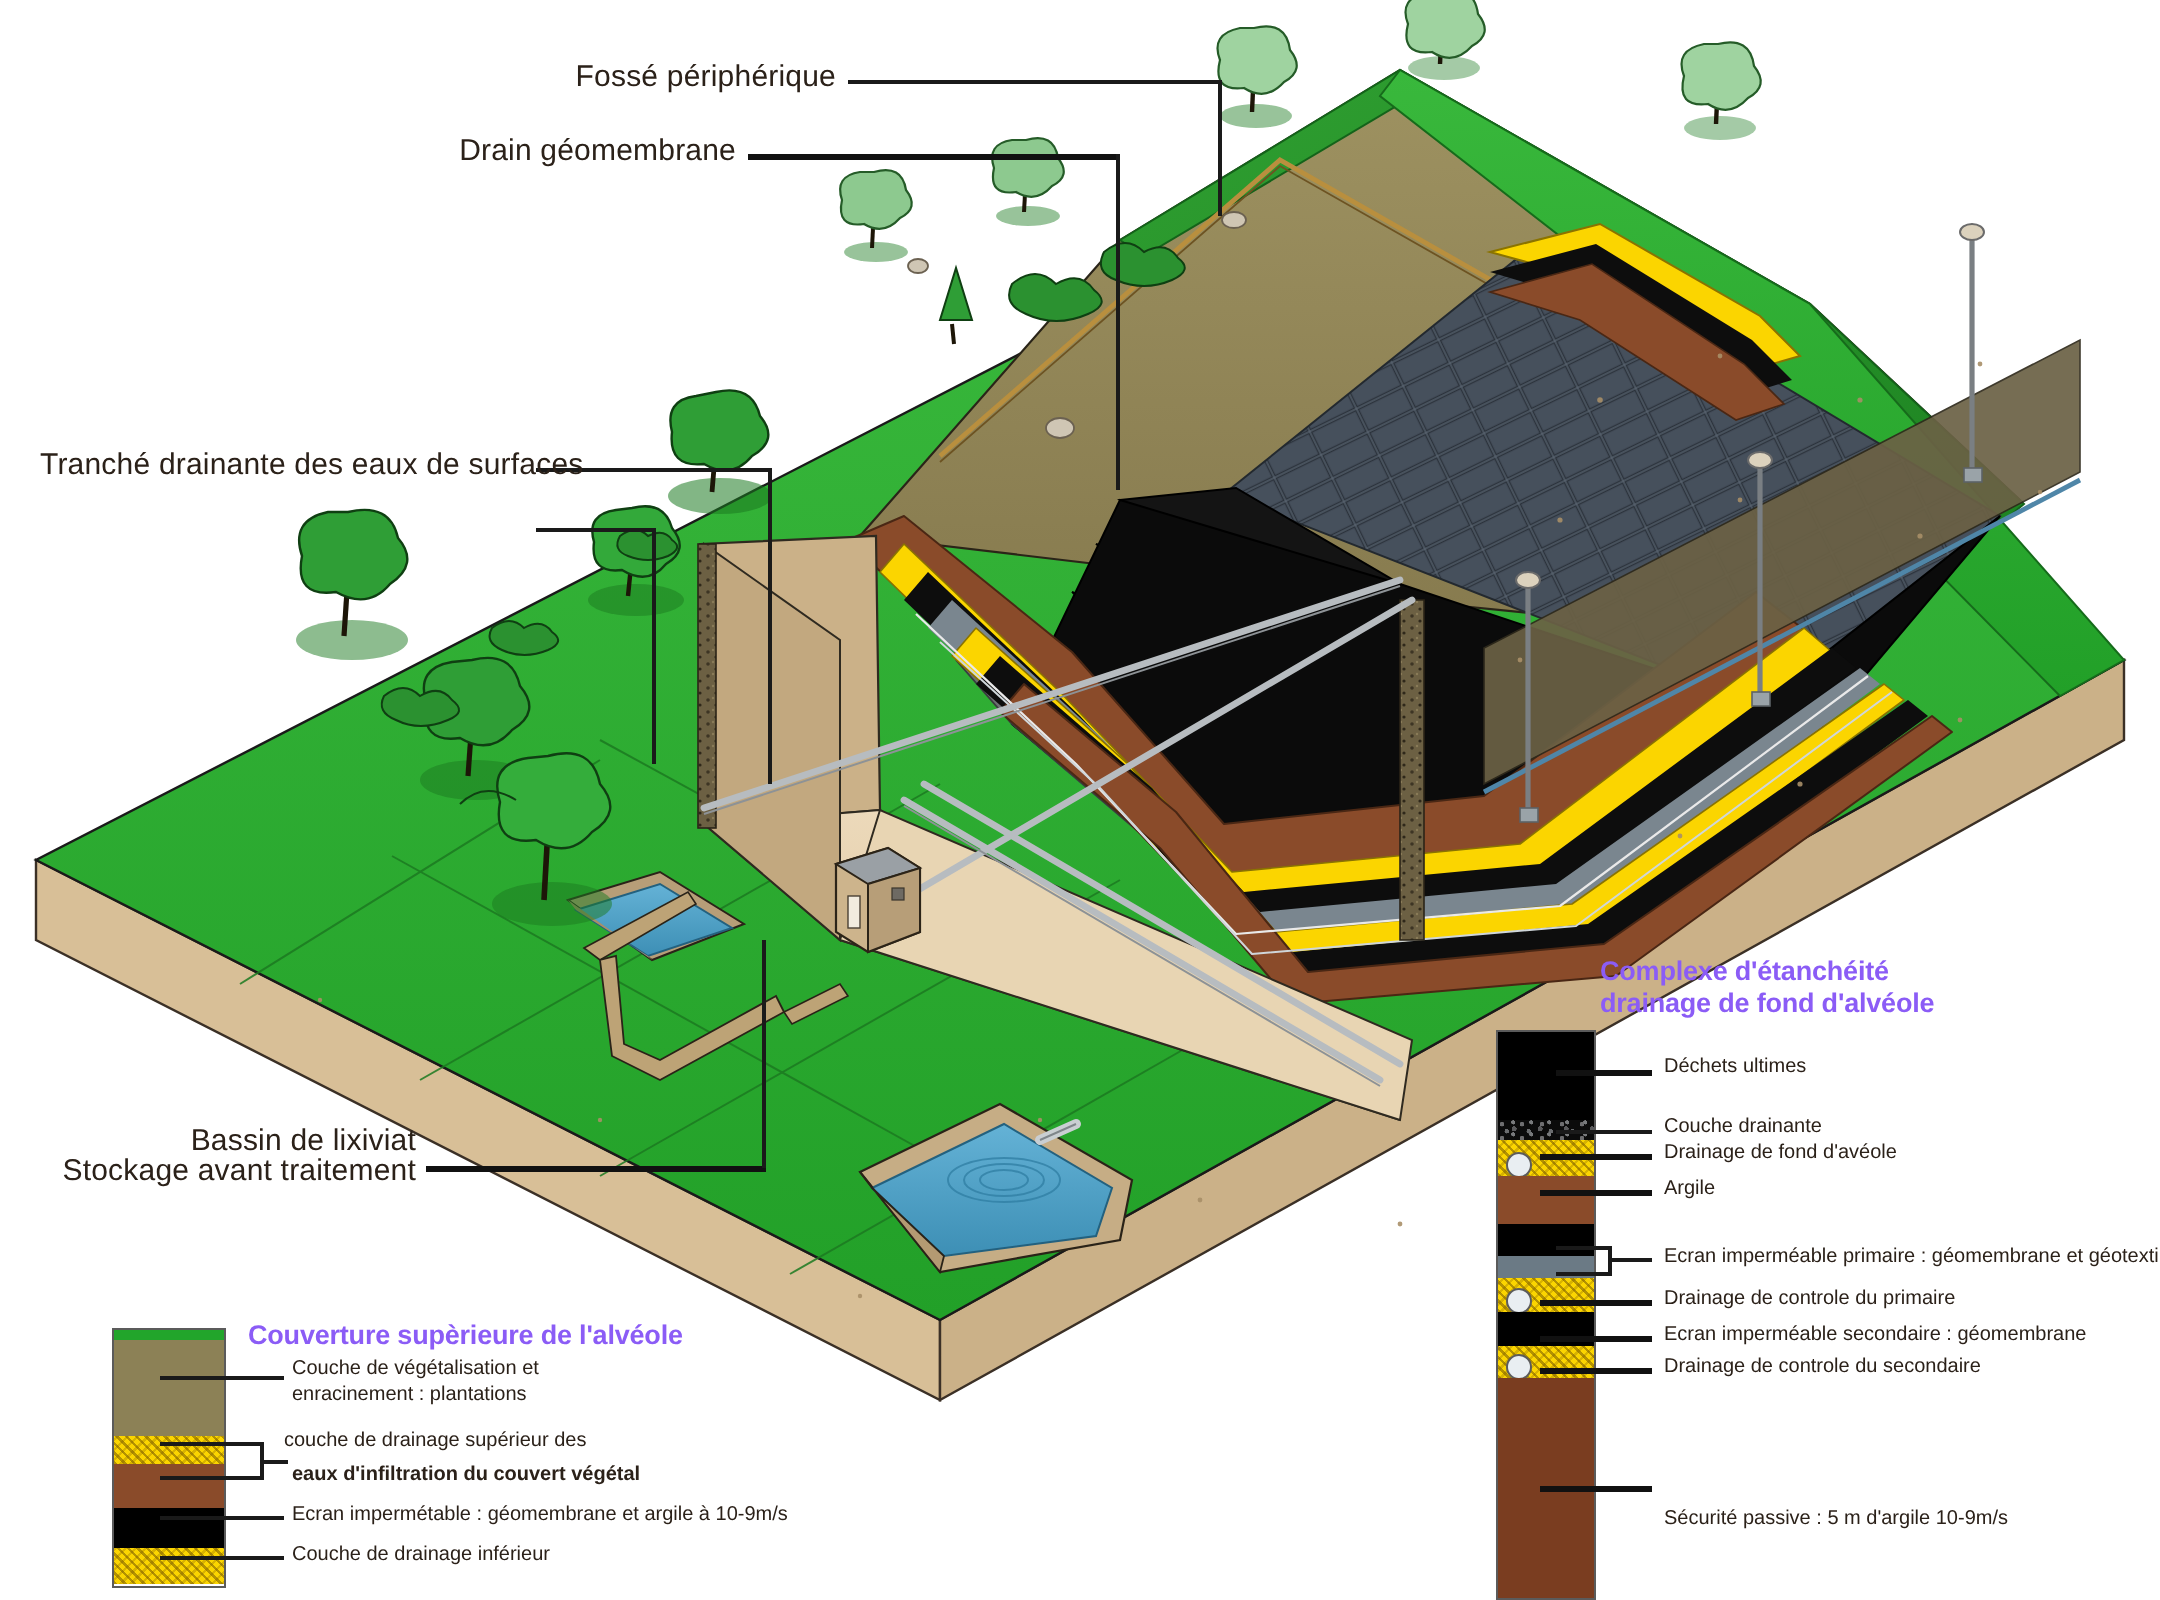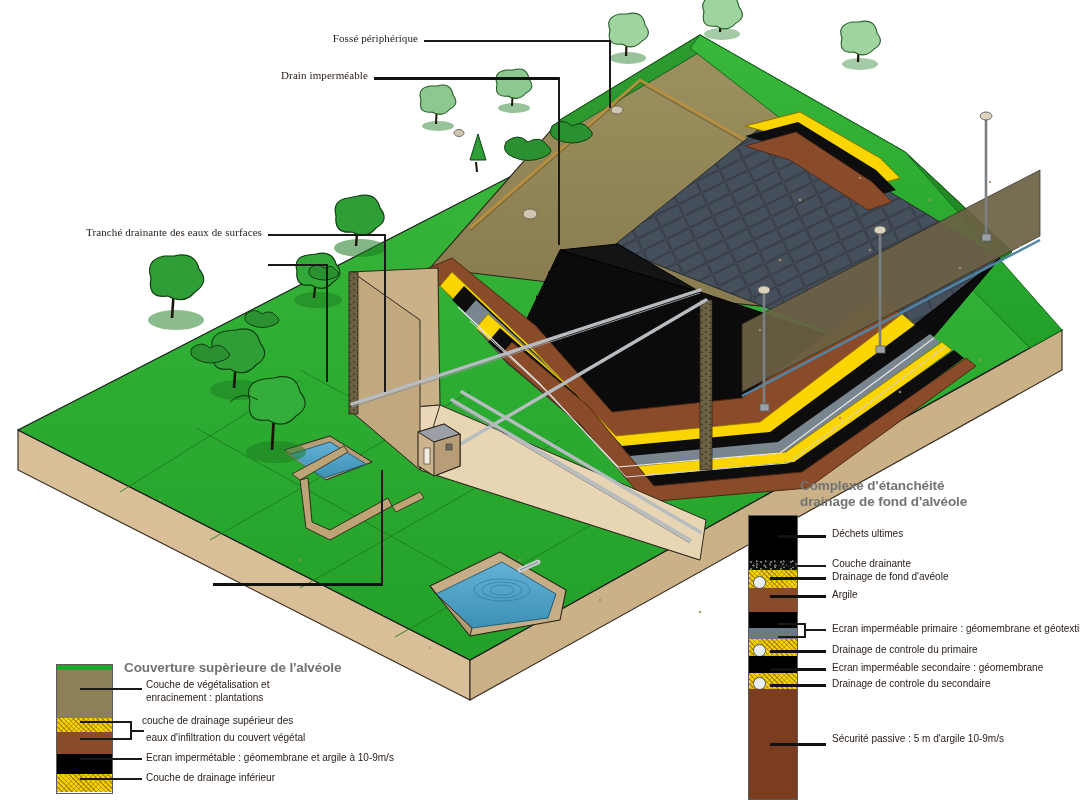--- a/index.html
+++ b/index.html
@@ -6,24 +6,24 @@
   body{width:1080px;height:800px;overflow:hidden;
        font-family:"Liberation Sans","DejaVu Sans",sans-serif;color:#231f20;}
   #stage{position:relative;width:1080px;height:800px;background:#fff;}
 
   
   .abs{position:absolute;}
   .lead{position:absolute;background:#1a1a1a;}
   .lead-h{height:1.6px;}
   .lead-v{width:1.6px;}
   .lead-thick{height:2.6px;background:#111;}
-  .callout{position:absolute;font-size:11px;line-height:13px;color:#2b2119;
-           white-space:nowrap;letter-spacing:.1px;font-family:Liberation Serif, serif;}
+  .callout{position:absolute;font-size:15px;line-height:13px;color:#2b2119;
+           white-space:nowrap;letter-spacing:.1px;}
   .callout.r{text-align:right;}
-  .legend-title{font-size:13.5px;font-weight:bold;line-height:16px;color:#737373;
+  .legend-title{font-size:13.5px;font-weight:bold;line-height:16px;color:#8b5cf6;
                 letter-spacing:-.1px;}
   .legend-label{font-size:10px;line-height:12.5px;color:#2b2119;white-space:nowrap;}
 
   
   #scene{position:absolute;left:0;top:0;width:1080px;height:800px;}
 
   
   .col{position:absolute;}
   .band{position:absolute;left:0;width:100%;}
   .dot{position:absolute;border-radius:50%;background:#e9eef2;border:1px solid #5c5c5c;}
@@ -335,27 +335,31 @@
   <div class="lead lead-v" style="left:326px;top:264px;height:118px;"></div>
 
   <div class="lead lead-thick" style="left:213px;top:583px;width:170px;"></div>
   <div class="lead lead-v" style="left:381px;top:470px;height:114px;"></div>
 
   <div class="callout r" style="left:180px;top:32px;width:238px;">
     <span>Fossé périphérique</span>
   </div>
 
   <div class="callout r" style="left:130px;top:69px;width:238px;">
-    <span>Drain imperméable</span>
+    <span>Drain géomembrane</span>
   </div>
 
   <div class="callout r" style="left:20px;top:226px;width:242px;">
     <span>Tranché drainante des eaux de surfaces</span>
   </div>
 
+  <div class="callout r" style="left:10px;top:563px;width:198px;line-height:15px;">
+    <div>Bassin de lixiviat</div>
+    <div>Stockage avant traitement</div>
+  </div>
 
   <div class="abs" style="left:52px;top:660px;width:420px;height:136px;">
 
     <div class="col" style="left:4px;top:4px;width:55px;height:128px;border:1px solid #5b5b5b;">
       <div class="band" style="top:0;height:5px;background:#22a52b;"></div>
       <div class="band" style="top:5px;height:48px;background:#8c8156;"></div>
       <div class="band hatch-yellow" style="top:53px;height:14px;"></div>
       <div class="band" style="top:67px;height:22px;background:#8a4b2a;"></div>
       <div class="band" style="top:89px;height:20px;background:#000;"></div>
       <div class="band hatch-yellow" style="top:109px;height:18px;"></div>
@@ -371,21 +375,21 @@
     <div class="lead lead-h" style="left:28px;top:78px;width:52px;"></div>
     <div class="lead lead-h" style="left:78px;top:70px;width:14px;"></div>
     <div class="lead lead-h" style="left:28px;top:98px;width:62px;"></div>
     <div class="lead lead-h" style="left:28px;top:118px;width:62px;"></div>
 
     <div class="legend-label abs" style="left:94px;top:19px;">
       <div>Couche de végétalisation et</div>
       <div>enracinement : plantations</div>
     </div>
     <div class="legend-label abs" style="left:90px;top:55px;">couche de drainage supérieur des</div>
-    <div class="legend-label abs" style="left:94px;top:72px;">eaux d'infiltration du couvert végétal</div>
+    <div class="legend-label abs" style="left:94px;top:72px;font-weight:bold;">eaux d'infiltration du couvert végétal</div>
     <div class="legend-label abs" style="left:94px;top:92px;">Ecran impermétable : géomembrane et argile à 10-9m/s</div>
     <div class="legend-label abs" style="left:94px;top:112px;">Couche de drainage inférieur</div>
   </div>
 
   <div class="abs" style="left:742px;top:478px;width:338px;height:322px;">
 
     <div class="legend-title abs" style="left:58px;top:0px;">
       <div>Complexe d'étanchéité</div>
       <div>drainage de fond d'alvéole</div>
     </div>
@@ -421,16 +425,16 @@
     <div class="lead lead-thick" style="left:28px;top:265px;width:56px;"></div>
 
     <div class="legend-label abs" style="left:90px;top:50px;">Déchets ultimes</div>
     <div class="legend-label abs" style="left:90px;top:80px;">Couche drainante</div>
     <div class="legend-label abs" style="left:90px;top:93px;">Drainage de fond d'avéole</div>
     <div class="legend-label abs" style="left:90px;top:111px;text-align:center;">Argile</div>
     <div class="legend-label abs" style="left:90px;top:145px;">Ecran imperméable primaire : géomembrane et géotextiles</div>
     <div class="legend-label abs" style="left:90px;top:166px;">Drainage de controle du primaire</div>
     <div class="legend-label abs" style="left:90px;top:184px;text-align:right;">Ecran imperméable secondaire : géomembrane</div>
     <div class="legend-label abs" style="left:90px;top:200px;">Drainage de controle du secondaire</div>
-    <div class="legend-label abs" style="left:90px;top:255px;">Sécurité passive : 5 m d'argile 10-9m/s</div>
+    <div class="legend-label abs" style="left:90px;top:276px;">Sécurité passive : 5 m d'argile 10-9m/s</div>
   </div>
 
 </div>
 
 </body></html>

